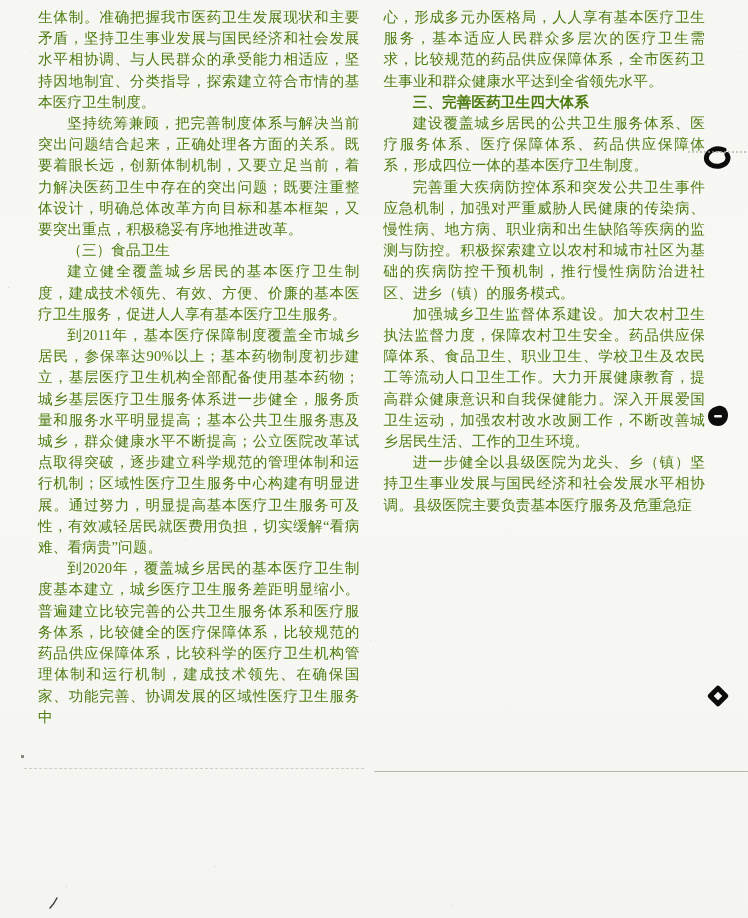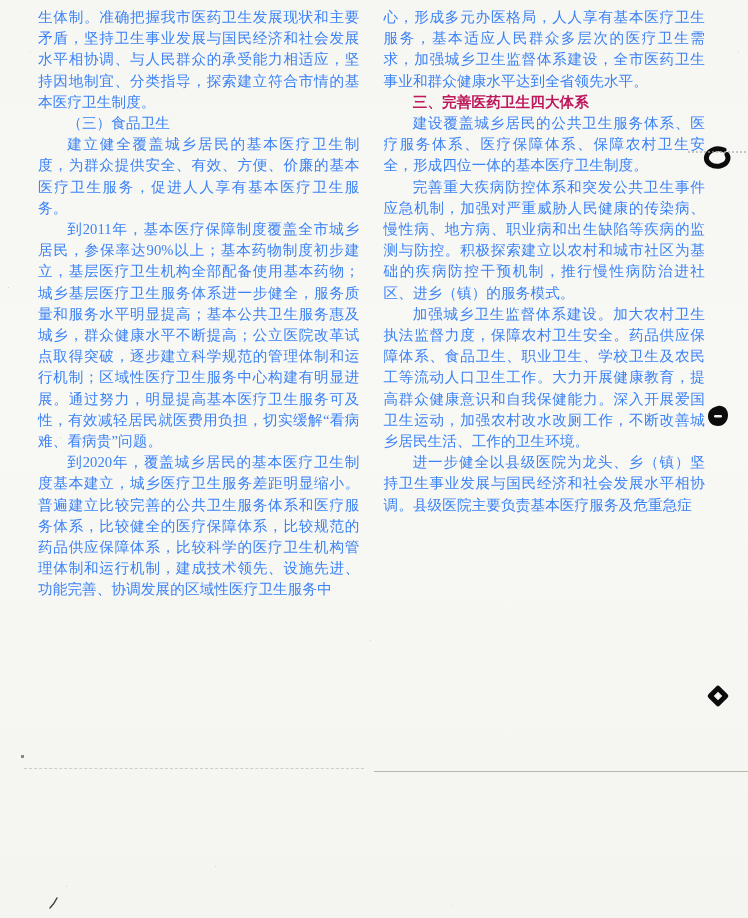--- a/index.html
+++ b/index.html
@@ -26,31 +26,31 @@
     display: flex;
     gap: 24px;
   }
   .col {
     width: 322px;
   }
   .col p {
     margin: 0;
     font-size: 14.6px;
     line-height: 21.2px;
-    color: #3b82f6;
+    color: #4d7c0f;
     text-align: justify;
     text-justify: inter-ideograph;
     letter-spacing: 0.1px;
     word-break: break-all;
   }
   .col p.indent { text-indent: 2em; }
   .col p.heading {
     font-family: "Liberation Sans", "DejaVu Sans", sans-serif;
     font-weight: 700;
-    color: #be185d;
+    color: #4d7c0f;
   }
   
   .blot { position: absolute; }
   .blot-ring   { left: 703px; top: 146px; }
   .blot-solid  { left: 707px; top: 405px; }
   .blot-diamond{ left: 706px; top: 684px; }
   .scan-line-left {
     position: absolute;
     left: 24px; top: 768px;
     width: 340px; height: 0;
@@ -98,30 +98,31 @@
 </style>
 </head>
 <body>
 
 <div class="page">
 
   <div class="text-area">
 
     <div class="col">
       <p>生体制。准确把握我市医药卫生发展现状和主要矛盾，坚持卫生事业发展与国民经济和社会发展水平相协调、与人民群众的承受能力相适应，坚持因地制宜、分类指导，探索建立符合市情的基本医疗卫生制度。</p>
+      <p class="indent">坚持统筹兼顾，把完善制度体系与解决当前突出问题结合起来，正确处理各方面的关系。既要着眼长远，创新体制机制，又要立足当前，着力解决医药卫生中存在的突出问题；既要注重整体设计，明确总体改革方向目标和基本框架，又要突出重点，积极稳妥有序地推进改革。</p>
       <p class="indent">（三）食品卫生</p>
-      <p class="indent">建立健全覆盖城乡居民的基本医疗卫生制度，为群众提供安全、有效、方便、价廉的基本医疗卫生服务，促进人人享有基本医疗卫生服务。</p>
+      <p class="indent">建立健全覆盖城乡居民的基本医疗卫生制度，建成技术领先、有效、方便、价廉的基本医疗卫生服务，促进人人享有基本医疗卫生服务。</p>
       <p class="indent">到2011年，基本医疗保障制度覆盖全市城乡居民，参保率达90%以上；基本药物制度初步建立，基层医疗卫生机构全部配备使用基本药物；城乡基层医疗卫生服务体系进一步健全，服务质量和服务水平明显提高；基本公共卫生服务惠及城乡，群众健康水平不断提高；公立医院改革试点取得突破，逐步建立科学规范的管理体制和运行机制；区域性医疗卫生服务中心构建有明显进展。通过努力，明显提高基本医疗卫生服务可及性，有效减轻居民就医费用负担，切实缓解“看病难、看病贵”问题。</p>
-      <p class="indent">到2020年，覆盖城乡居民的基本医疗卫生制度基本建立，城乡医疗卫生服务差距明显缩小。普遍建立比较完善的公共卫生服务体系和医疗服务体系，比较健全的医疗保障体系，比较规范的药品供应保障体系，比较科学的医疗卫生机构管理体制和运行机制，建成技术领先、设施先进、功能完善、协调发展的区域性医疗卫生服务中</p>
+      <p class="indent">到2020年，覆盖城乡居民的基本医疗卫生制度基本建立，城乡医疗卫生服务差距明显缩小。普遍建立比较完善的公共卫生服务体系和医疗服务体系，比较健全的医疗保障体系，比较规范的药品供应保障体系，比较科学的医疗卫生机构管理体制和运行机制，建成技术领先、在确保国家、功能完善、协调发展的区域性医疗卫生服务中</p>
     </div>
 
     <div class="col">
-      <p>心，形成多元办医格局，人人享有基本医疗卫生服务，基本适应人民群众多层次的医疗卫生需求，加强城乡卫生监督体系建设，全市医药卫生事业和群众健康水平达到全省领先水平。</p>
+      <p>心，形成多元办医格局，人人享有基本医疗卫生服务，基本适应人民群众多层次的医疗卫生需求，比较规范的药品供应保障体系，全市医药卫生事业和群众健康水平达到全省领先水平。</p>
       <p class="indent heading">三、完善医药卫生四大体系</p>
-      <p class="indent">建设覆盖城乡居民的公共卫生服务体系、医疗服务体系、医疗保障体系、保障农村卫生安全，形成四位一体的基本医疗卫生制度。</p>
+      <p class="indent">建设覆盖城乡居民的公共卫生服务体系、医疗服务体系、医疗保障体系、药品供应保障体系，形成四位一体的基本医疗卫生制度。</p>
       <p class="indent">完善重大疾病防控体系和突发公共卫生事件应急机制，加强对严重威胁人民健康的传染病、慢性病、地方病、职业病和出生缺陷等疾病的监测与防控。积极探索建立以农村和城市社区为基础的疾病防控干预机制，推行慢性病防治进社区、进乡（镇）的服务模式。</p>
       <p class="indent">加强城乡卫生监督体系建设。加大农村卫生执法监督力度，保障农村卫生安全。药品供应保障体系、食品卫生、职业卫生、学校卫生及农民工等流动人口卫生工作。大力开展健康教育，提高群众健康意识和自我保健能力。深入开展爱国卫生运动，加强农村改水改厕工作，不断改善城乡居民生活、工作的卫生环境。</p>
       <p class="indent">进一步健全以县级医院为龙头、乡（镇）坚持卫生事业发展与国民经济和社会发展水平相协调。县级医院主要负责基本医疗服务及危重急症</p>
     </div>
 
   </div>
 
   <div class="blot blot-ring">
     <svg width="28" height="24" viewBox="0 0 28 24">
       <path d="M21 4 C13 0.5 4.5 5 3.5 11 C2.5 17 10 21.5 17 20 C24 18.5 26.5 13 24 8.5" fill="none" stroke="#0c0c0c" stroke-width="5" stroke-linecap="round"></path>

